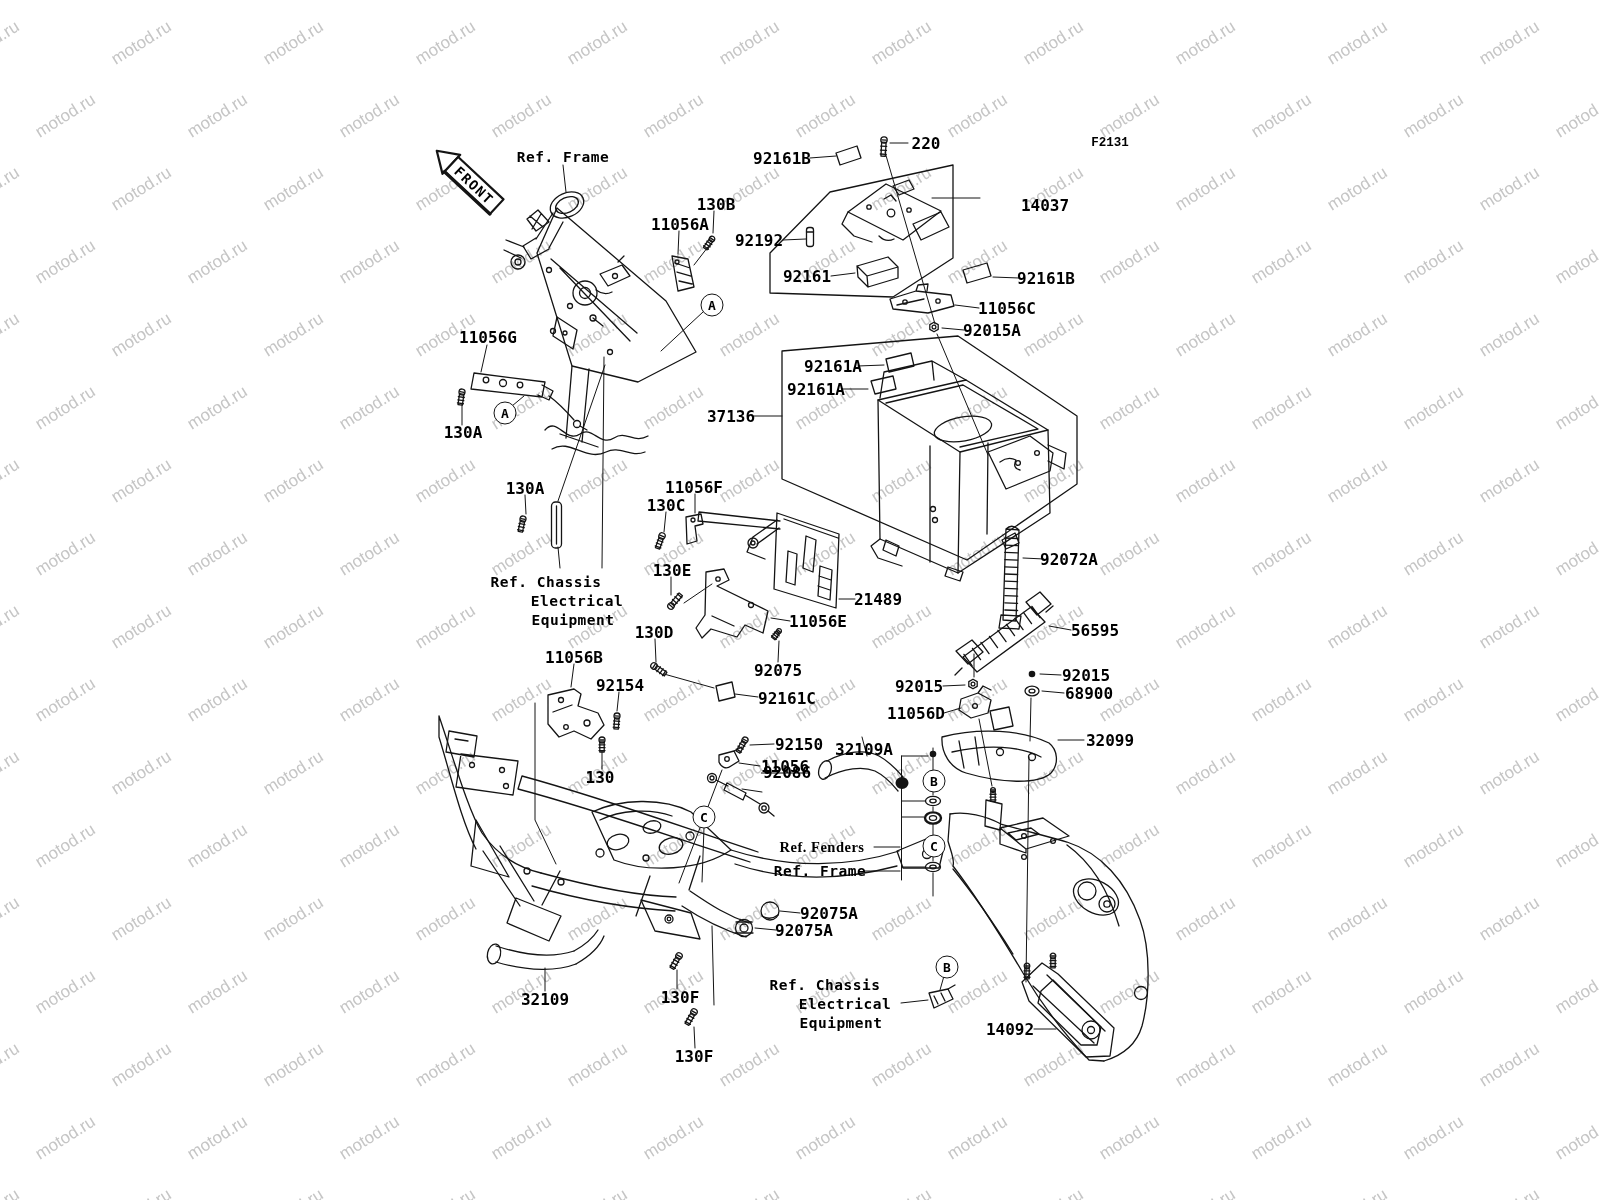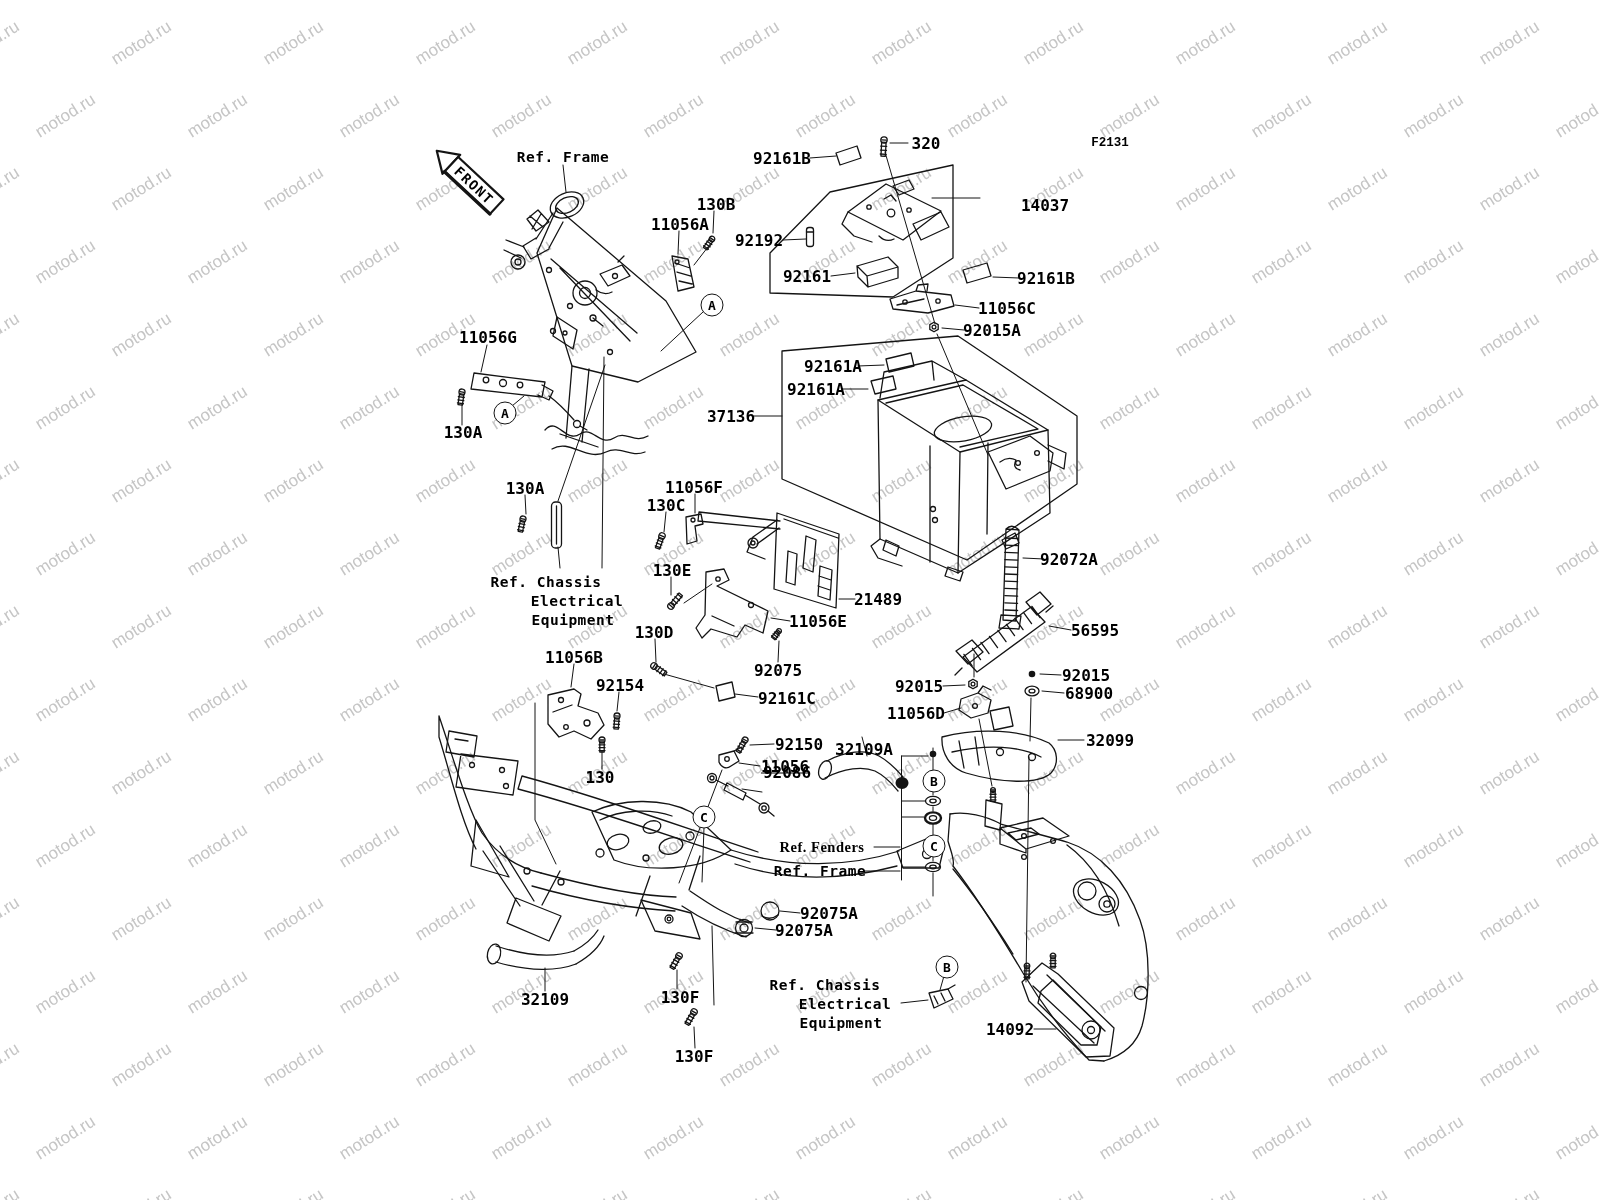--- a/index.html
+++ b/index.html
@@ -660,21 +660,21 @@
         <g transform="translate(973,684)">
           <polygon points="4.2,2.4 0.0,4.8 -4.2,2.4 -4.2,-2.4 -0.0,-4.8 4.2,-2.4"></polygon>
           <circle cx="0" cy="0" r="1.9"></circle>
         </g>
       </g>
   </svg>
 
   <div id="labels">
       <div class="lbl ref" style="left: 563px; top: 157px;">Ref. Frame</div>
       <div class="lbl part" style="left: 782px; top: 158px;">92161B</div>
-      <div class="lbl part" style="left: 926px; top: 143px;">320</div>
+      <div class="lbl part" style="left: 926px; top: 143px;">220</div>
       <div class="lbl part" style="left: 1004px; top: 205px; margin-left: 41px;">14037</div>
       <div class="lbl part" style="left: 759px; top: 240px;">92192</div>
       <div class="lbl part" style="left: 716px; top: 204px;">130B</div>
       <div class="lbl part" style="left: 680px; top: 224px;">11056A</div>
       <div class="lbl part" style="left: 807px; top: 276px;">92161</div>
       <div class="lbl part" style="left: 1046px; top: 278px;">92161B</div>
       <div class="lbl part" style="left: 1007px; top: 308px;">11056C</div>
       <div class="lbl part" style="left: 992px; top: 330px;">92015A</div>
       <div class="lbl part" style="left: 833px; top: 366px;">92161A</div>
       <div class="lbl part" style="left: 816px; top: 389px;">92161A</div>

